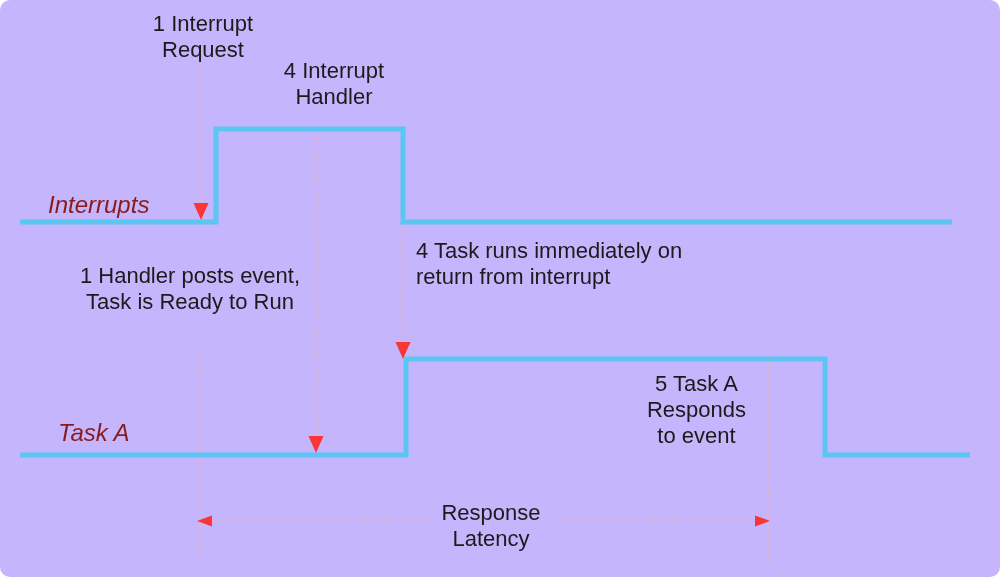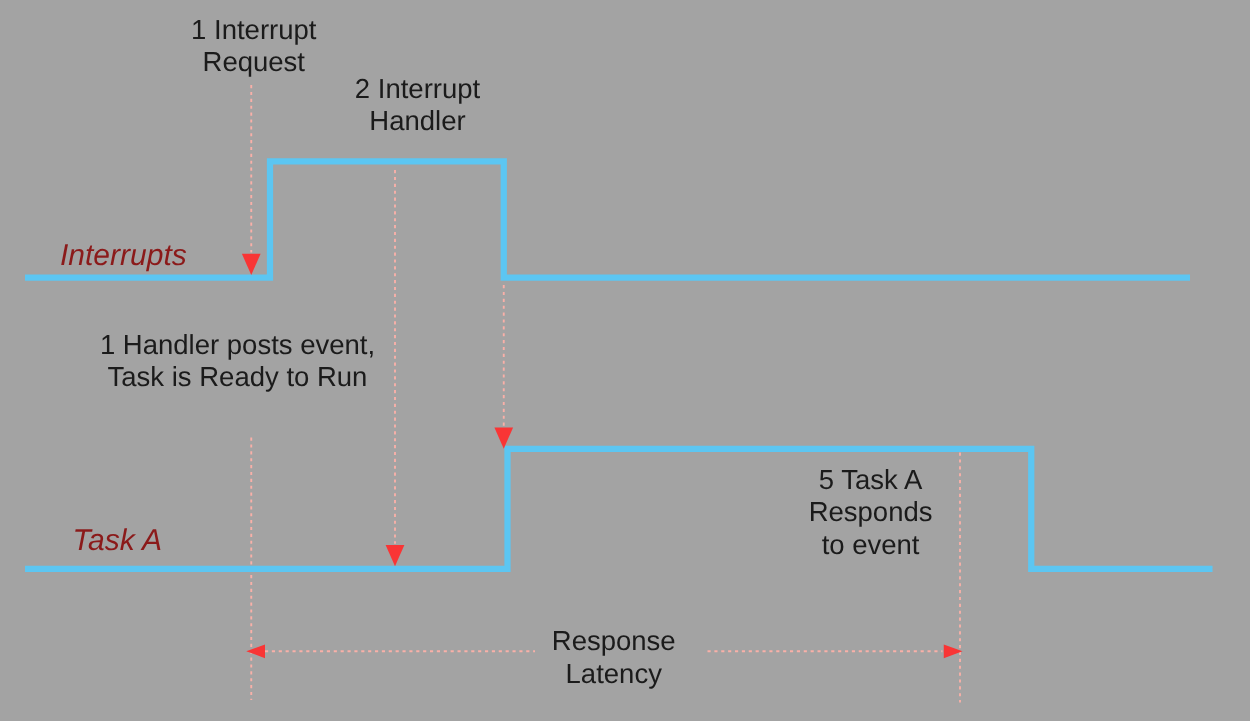--- a/index.html
+++ b/index.html
@@ -5,22 +5,23 @@
   html, body {
     margin: 0;
     padding: 0;
     background: #ffffff;
     font-family: "Liberation Sans", sans-serif;
   }
   .stage {
     position: relative;
     width: 1000px;
     height: 577px;
-    background: #a3a3a3;
+    background: #c4b5fd;
     overflow: hidden;
+    border-radius: 10px;
   }
   .layer {
     position: absolute;
     left: 0;
     top: 0;
   }
   .labels-layer {
     position: absolute;
     left: 0;
     top: 0;
@@ -59,24 +60,26 @@
       <polyline points="20,455 406,455 406,359 825,359 825,455 970,455" fill="none" stroke="#5cc6f2" stroke-width="5" stroke-linejoin="miter"></polyline>
       <polygon points="193.5,203 208.5,203 201,220" fill="#f93535"></polygon>
       <polygon points="308.5,436 323.5,436 316,453" fill="#f93535"></polygon>
       <polygon points="395.5,342 410.5,342 403,359" fill="#f93535"></polygon>
       <polygon points="197,521 212,515.5 212,526.5" fill="#f93535"></polygon>
       <polygon points="770,521 755,515.5 755,526.5" fill="#f93535"></polygon>
     </svg>
   <div class="labels-layer">
       <div class="diagram-label step" style="top: 11px; left: 203px; transform: translateX(-50%); text-align: center;">1 Interrupt
 Request</div>
-      <div class="diagram-label step" style="top: 58px; left: 334px; transform: translateX(-50%); text-align: center;">2 Interrupt
+      <div class="diagram-label step" style="top: 58px; left: 334px; transform: translateX(-50%); text-align: center;">4 Interrupt
 Handler</div>
       <div class="diagram-label step" style="top: 263px; left: 190px; transform: translateX(-50%); text-align: center;">1 Handler posts event,
 Task is Ready to Run</div>
+      <div class="diagram-label step" style="top: 238px; left: 416px; text-align: left;">4 Task runs immediately on
+return from interrupt</div>
       <div class="diagram-label step" style="top: 371px; right: 254px; text-align: center;">5 Task A
 Responds
 to event</div>
       <div class="diagram-label step" style="top: 500px; left: 491px; transform: translateX(-50%); text-align: center;">Response
 Latency</div>
       <div class="diagram-label signal" style="top: 191px; left: 48px; text-align: left; color: rgb(139, 26, 26);">Interrupts</div>
       <div class="diagram-label signal" style="top: 419px; left: 58px; text-align: center; color: rgb(139, 26, 26);">Task A</div>
     </div>
 </div>
 

